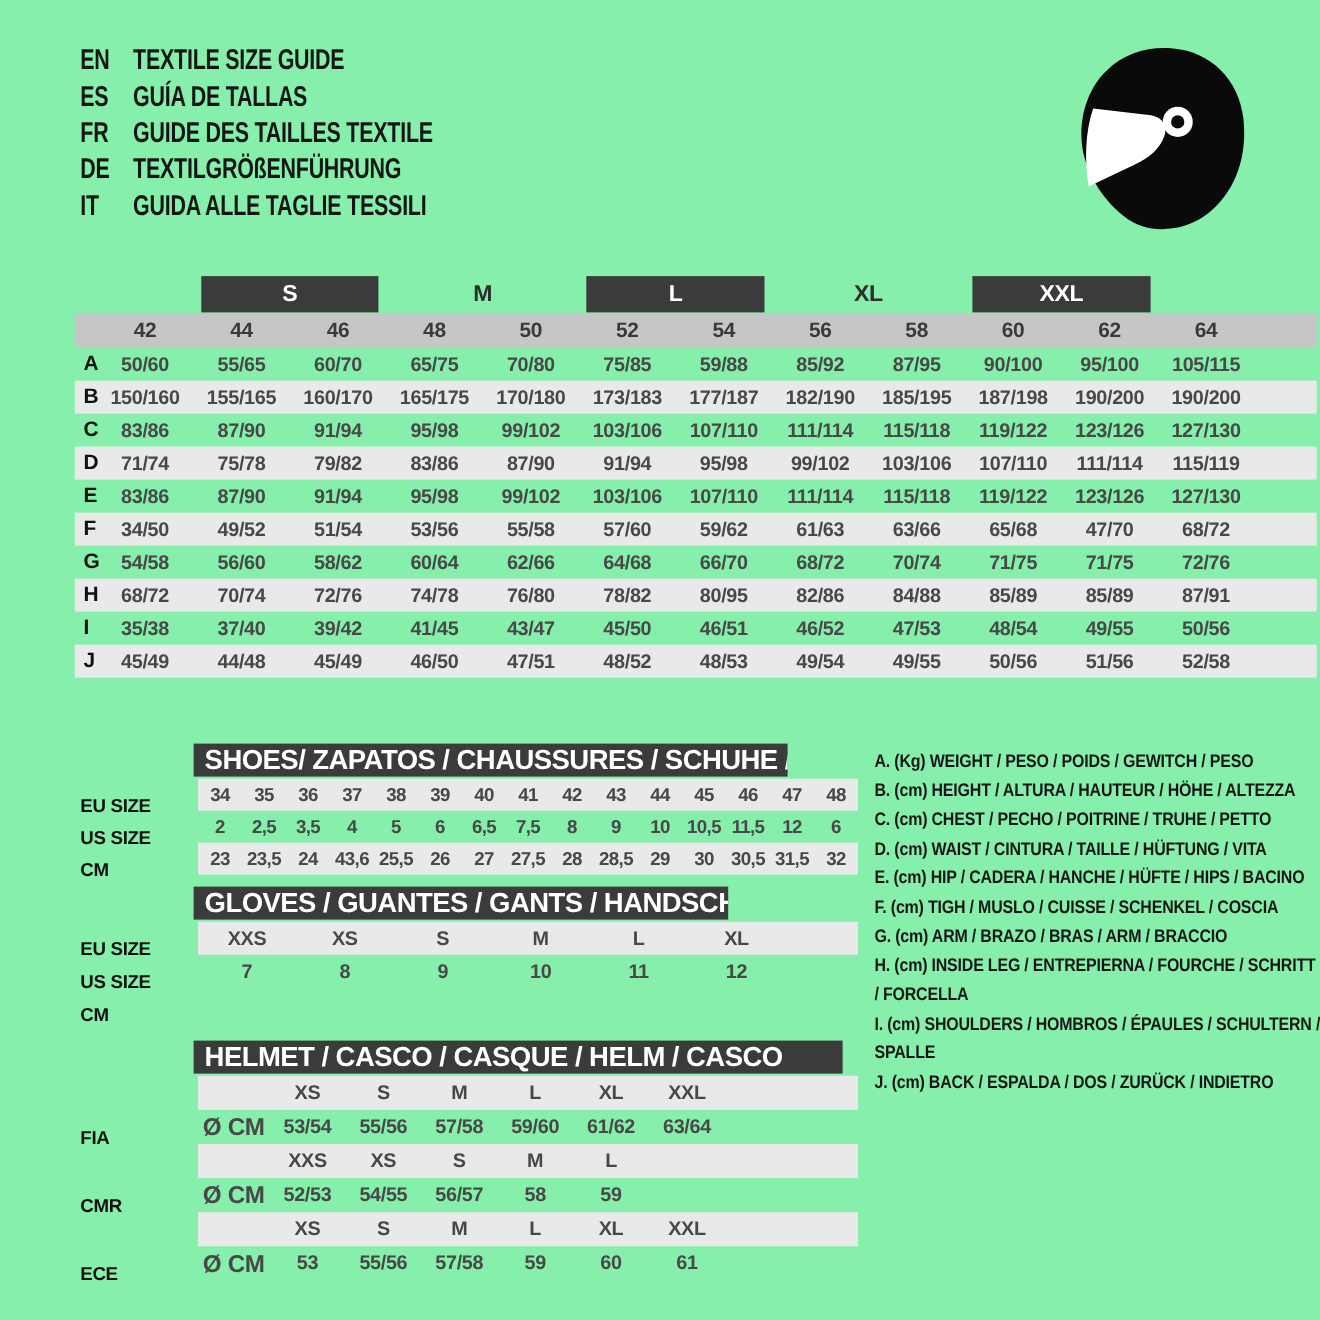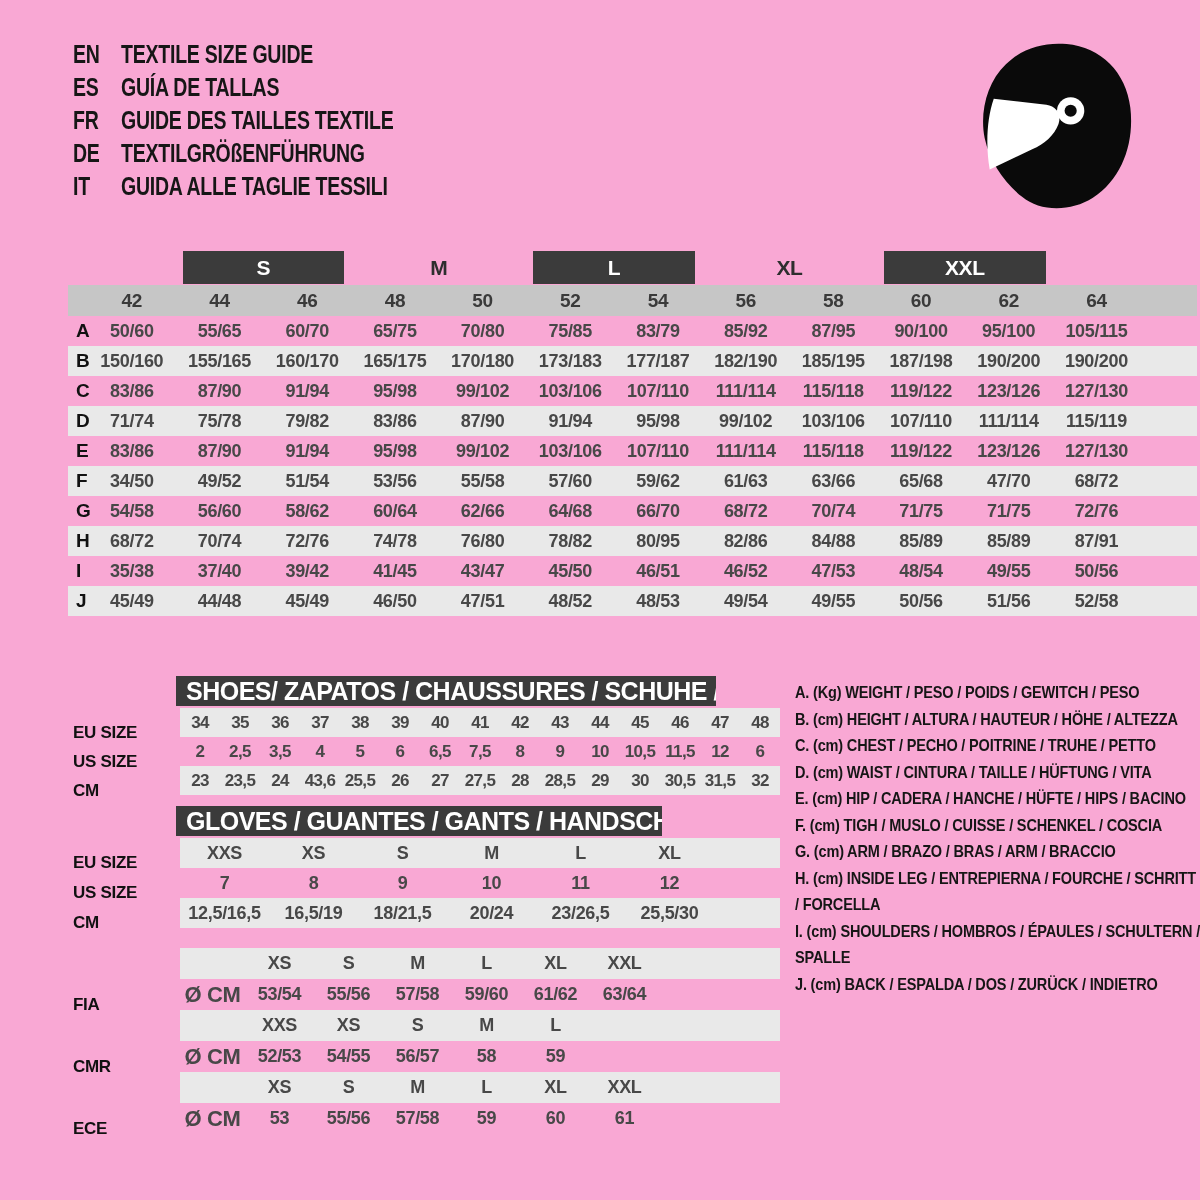--- a/index.html
+++ b/index.html
@@ -2,21 +2,21 @@
 <html><head>
 <meta charset="utf-8">
 <style>
   * { margin:0; padding:0; box-sizing:border-box; }
   html,body { background:#fff; }
   body {
     width:1200px; height:1200px;
     font-family:"Liberation Sans","DejaVu Sans",sans-serif;
     font-weight:bold; color:#222;
   }
-  .page { position:relative; width:1200px; height:1200px; overflow:hidden; letter-spacing:-0.3px; background:#f9a8d4; }
+  .page { position:relative; width:1200px; height:1200px; overflow:hidden; letter-spacing:-0.3px; background:#86efac; }
 
   
   .lang-block { position:absolute; left:73px; top:38px; width:620px; transform:scaleX(0.75); transform-origin:0 0; }
   .lang-row { display:flex; height:33px; line-height:33px; font-size:26px; color:#161616; }
   .lang-code { width:64px; flex:0 0 64px; }
 
   
   .helmet-icon { position:absolute; left:980px; top:42px; width:155px; height:172px; }
   .helmet-icon svg { width:100%; height:100%; }
 
@@ -134,21 +134,21 @@
     <div class="trows">
       <div class="trow">
         <span class="tletter">A</span>
 
       <span class="tcell">50/60</span>
           <span class="tcell">55/65</span>
           <span class="tcell">60/70</span>
           <span class="tcell">65/75</span>
           <span class="tcell">70/80</span>
           <span class="tcell">75/85</span>
-          <span class="tcell">83/79</span>
+          <span class="tcell">59/88</span>
           <span class="tcell">85/92</span>
           <span class="tcell">87/95</span>
           <span class="tcell">90/100</span>
           <span class="tcell">95/100</span>
           <span class="tcell">105/115</span>
         </div>
       <div class="trow">
         <span class="tletter">B</span>
 
       <span class="tcell">150/160</span>
@@ -383,33 +383,25 @@
       <span class="gcell">7</span>
           <span class="gcell">8</span>
           <span class="gcell">9</span>
           <span class="gcell">10</span>
           <span class="gcell">11</span>
           <span class="gcell">12</span>
         </div>
     </div>
     <div class="drow">
       <span class="dlabel">CM</span>
-      <div class="cells stripe">
-
-      <span class="gcell">12,5/16,5</span>
-          <span class="gcell">16,5/19</span>
-          <span class="gcell">18/21,5</span>
-          <span class="gcell">20/24</span>
-          <span class="gcell">23/26,5</span>
-          <span class="gcell">25,5/30</span>
-        </div>
     </div>
   </div>
 
   <div class="sec sec-helmet">
+    <div class="secbar">HELMET / CASCO / CASQUE / HELM / CASCO</div>
 
     <div class="drow gap-top">
       <div class="cells stripe hsizes">
 
       <span class="hcell">XS</span>
           <span class="hcell">S</span>
           <span class="hcell">M</span>
           <span class="hcell">L</span>
           <span class="hcell">XL</span>
           <span class="hcell">XXL</span>

